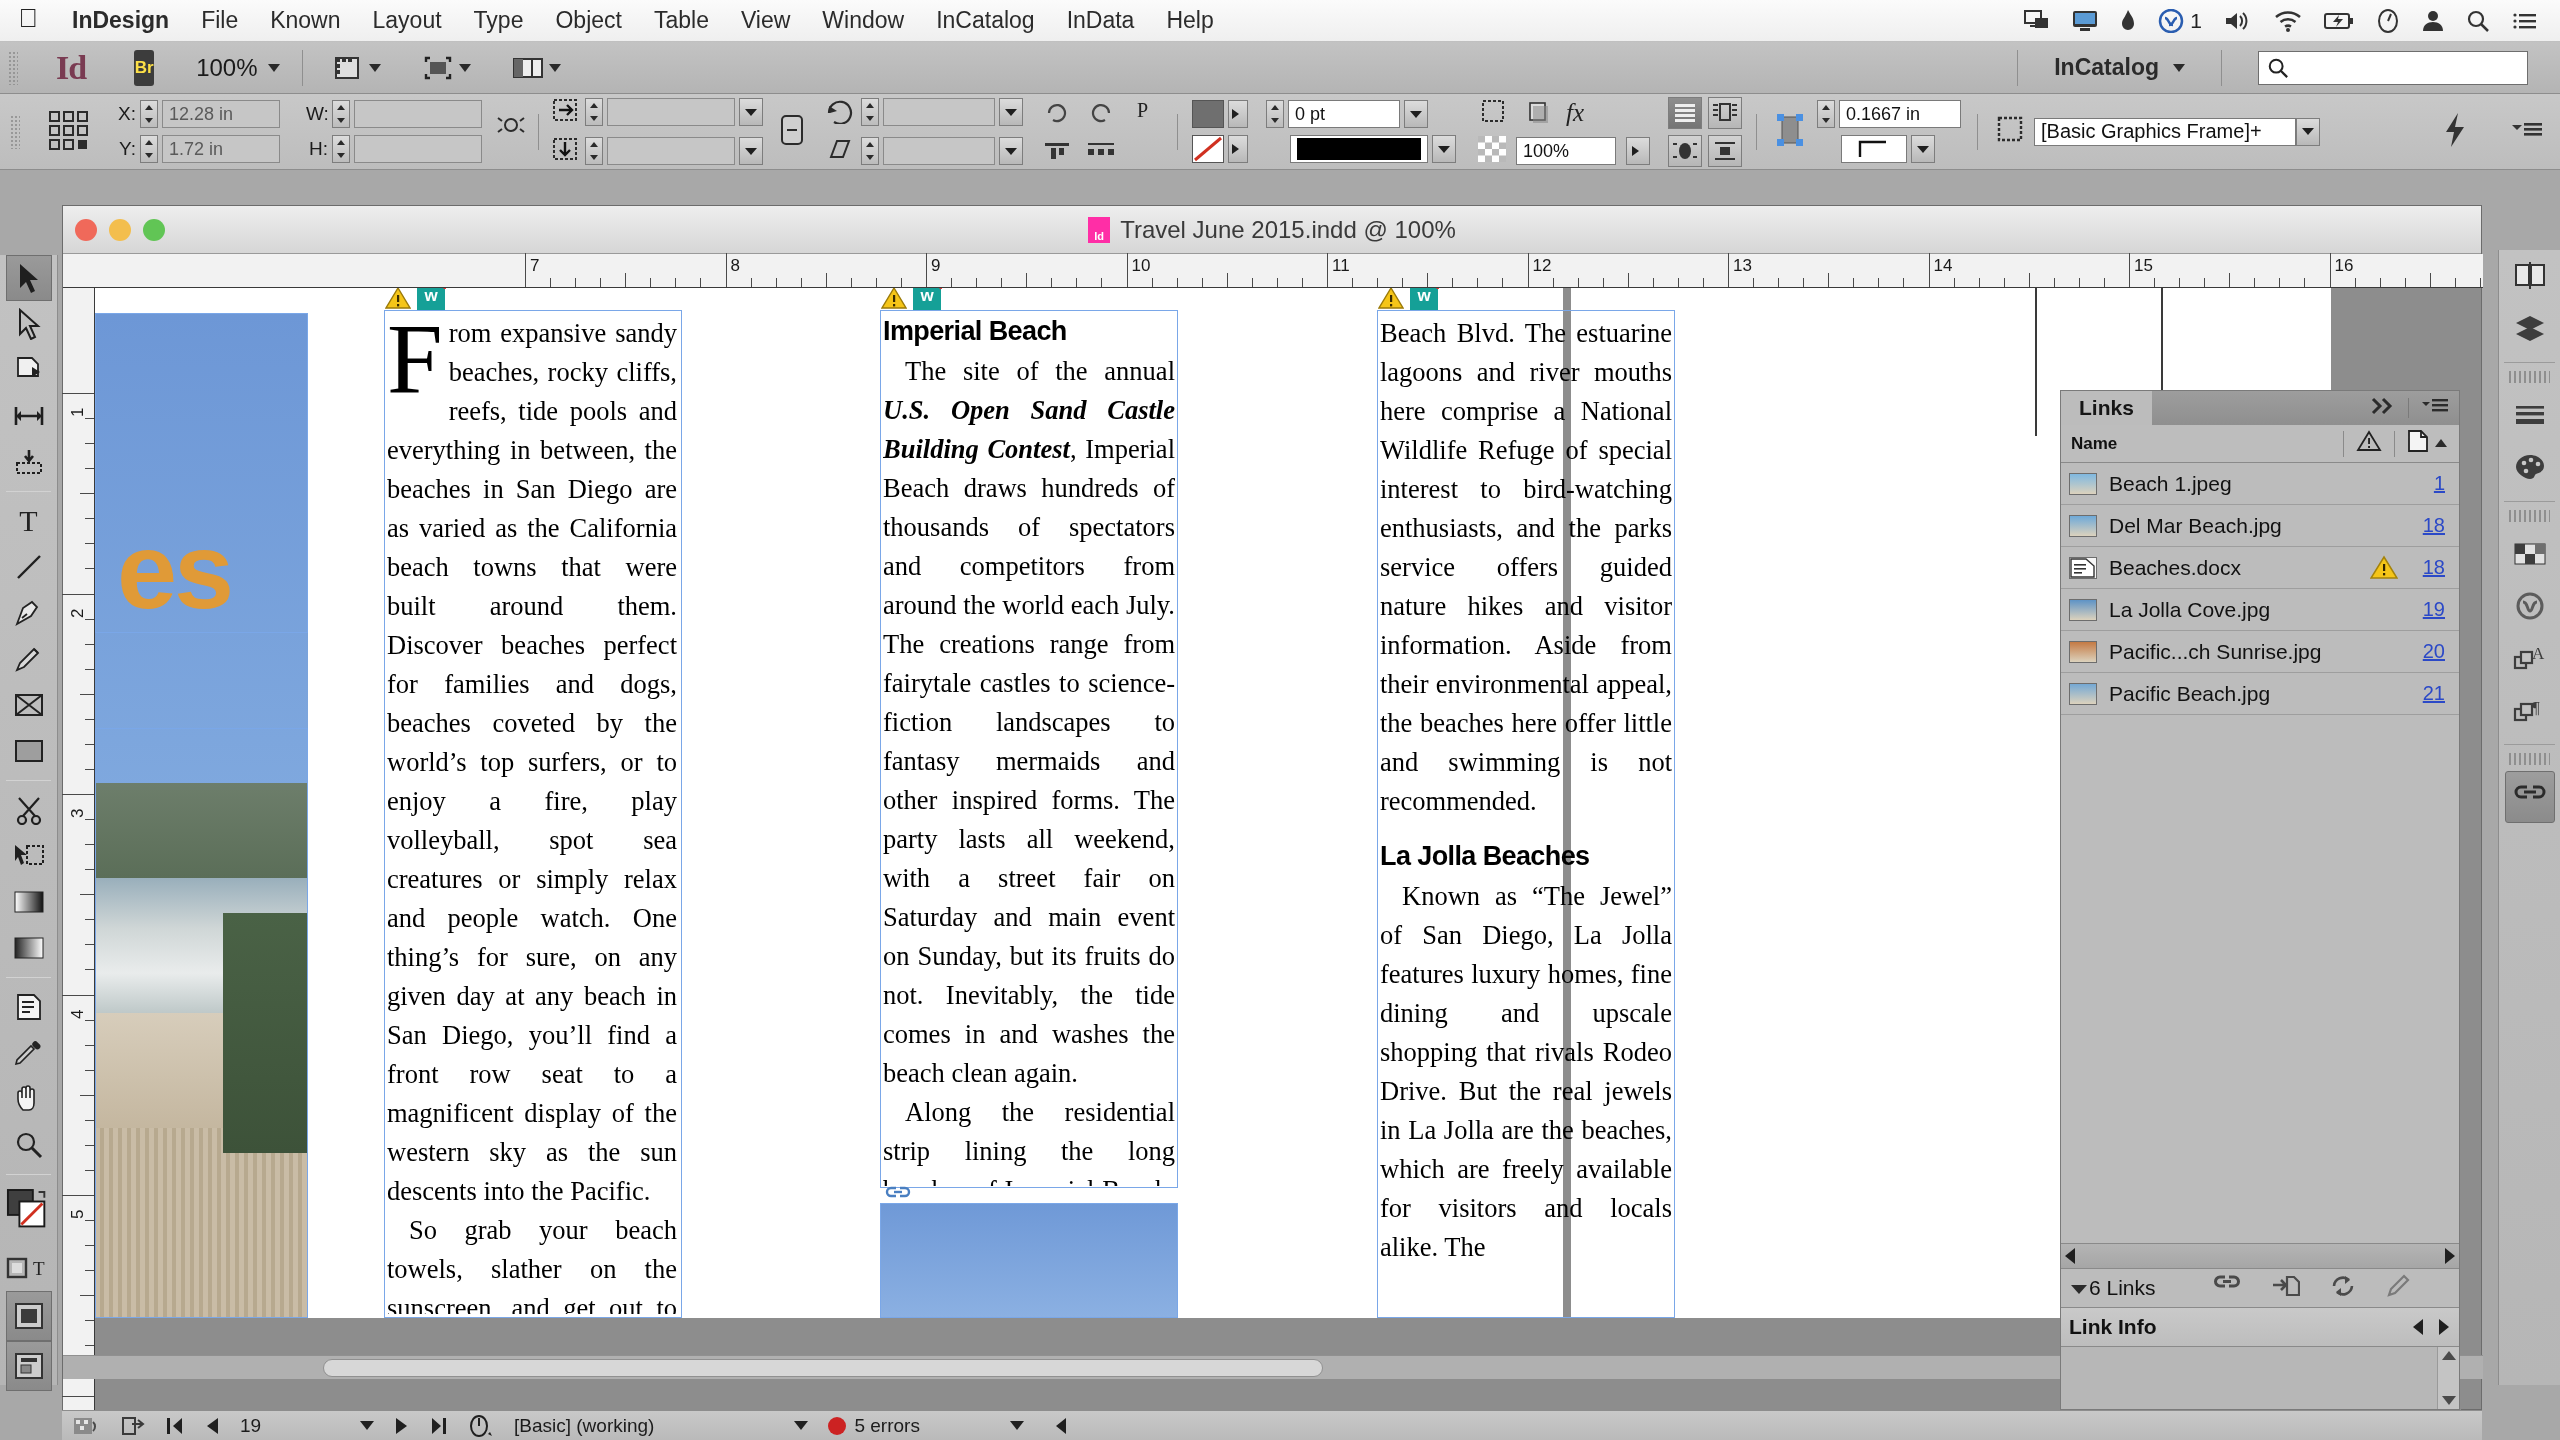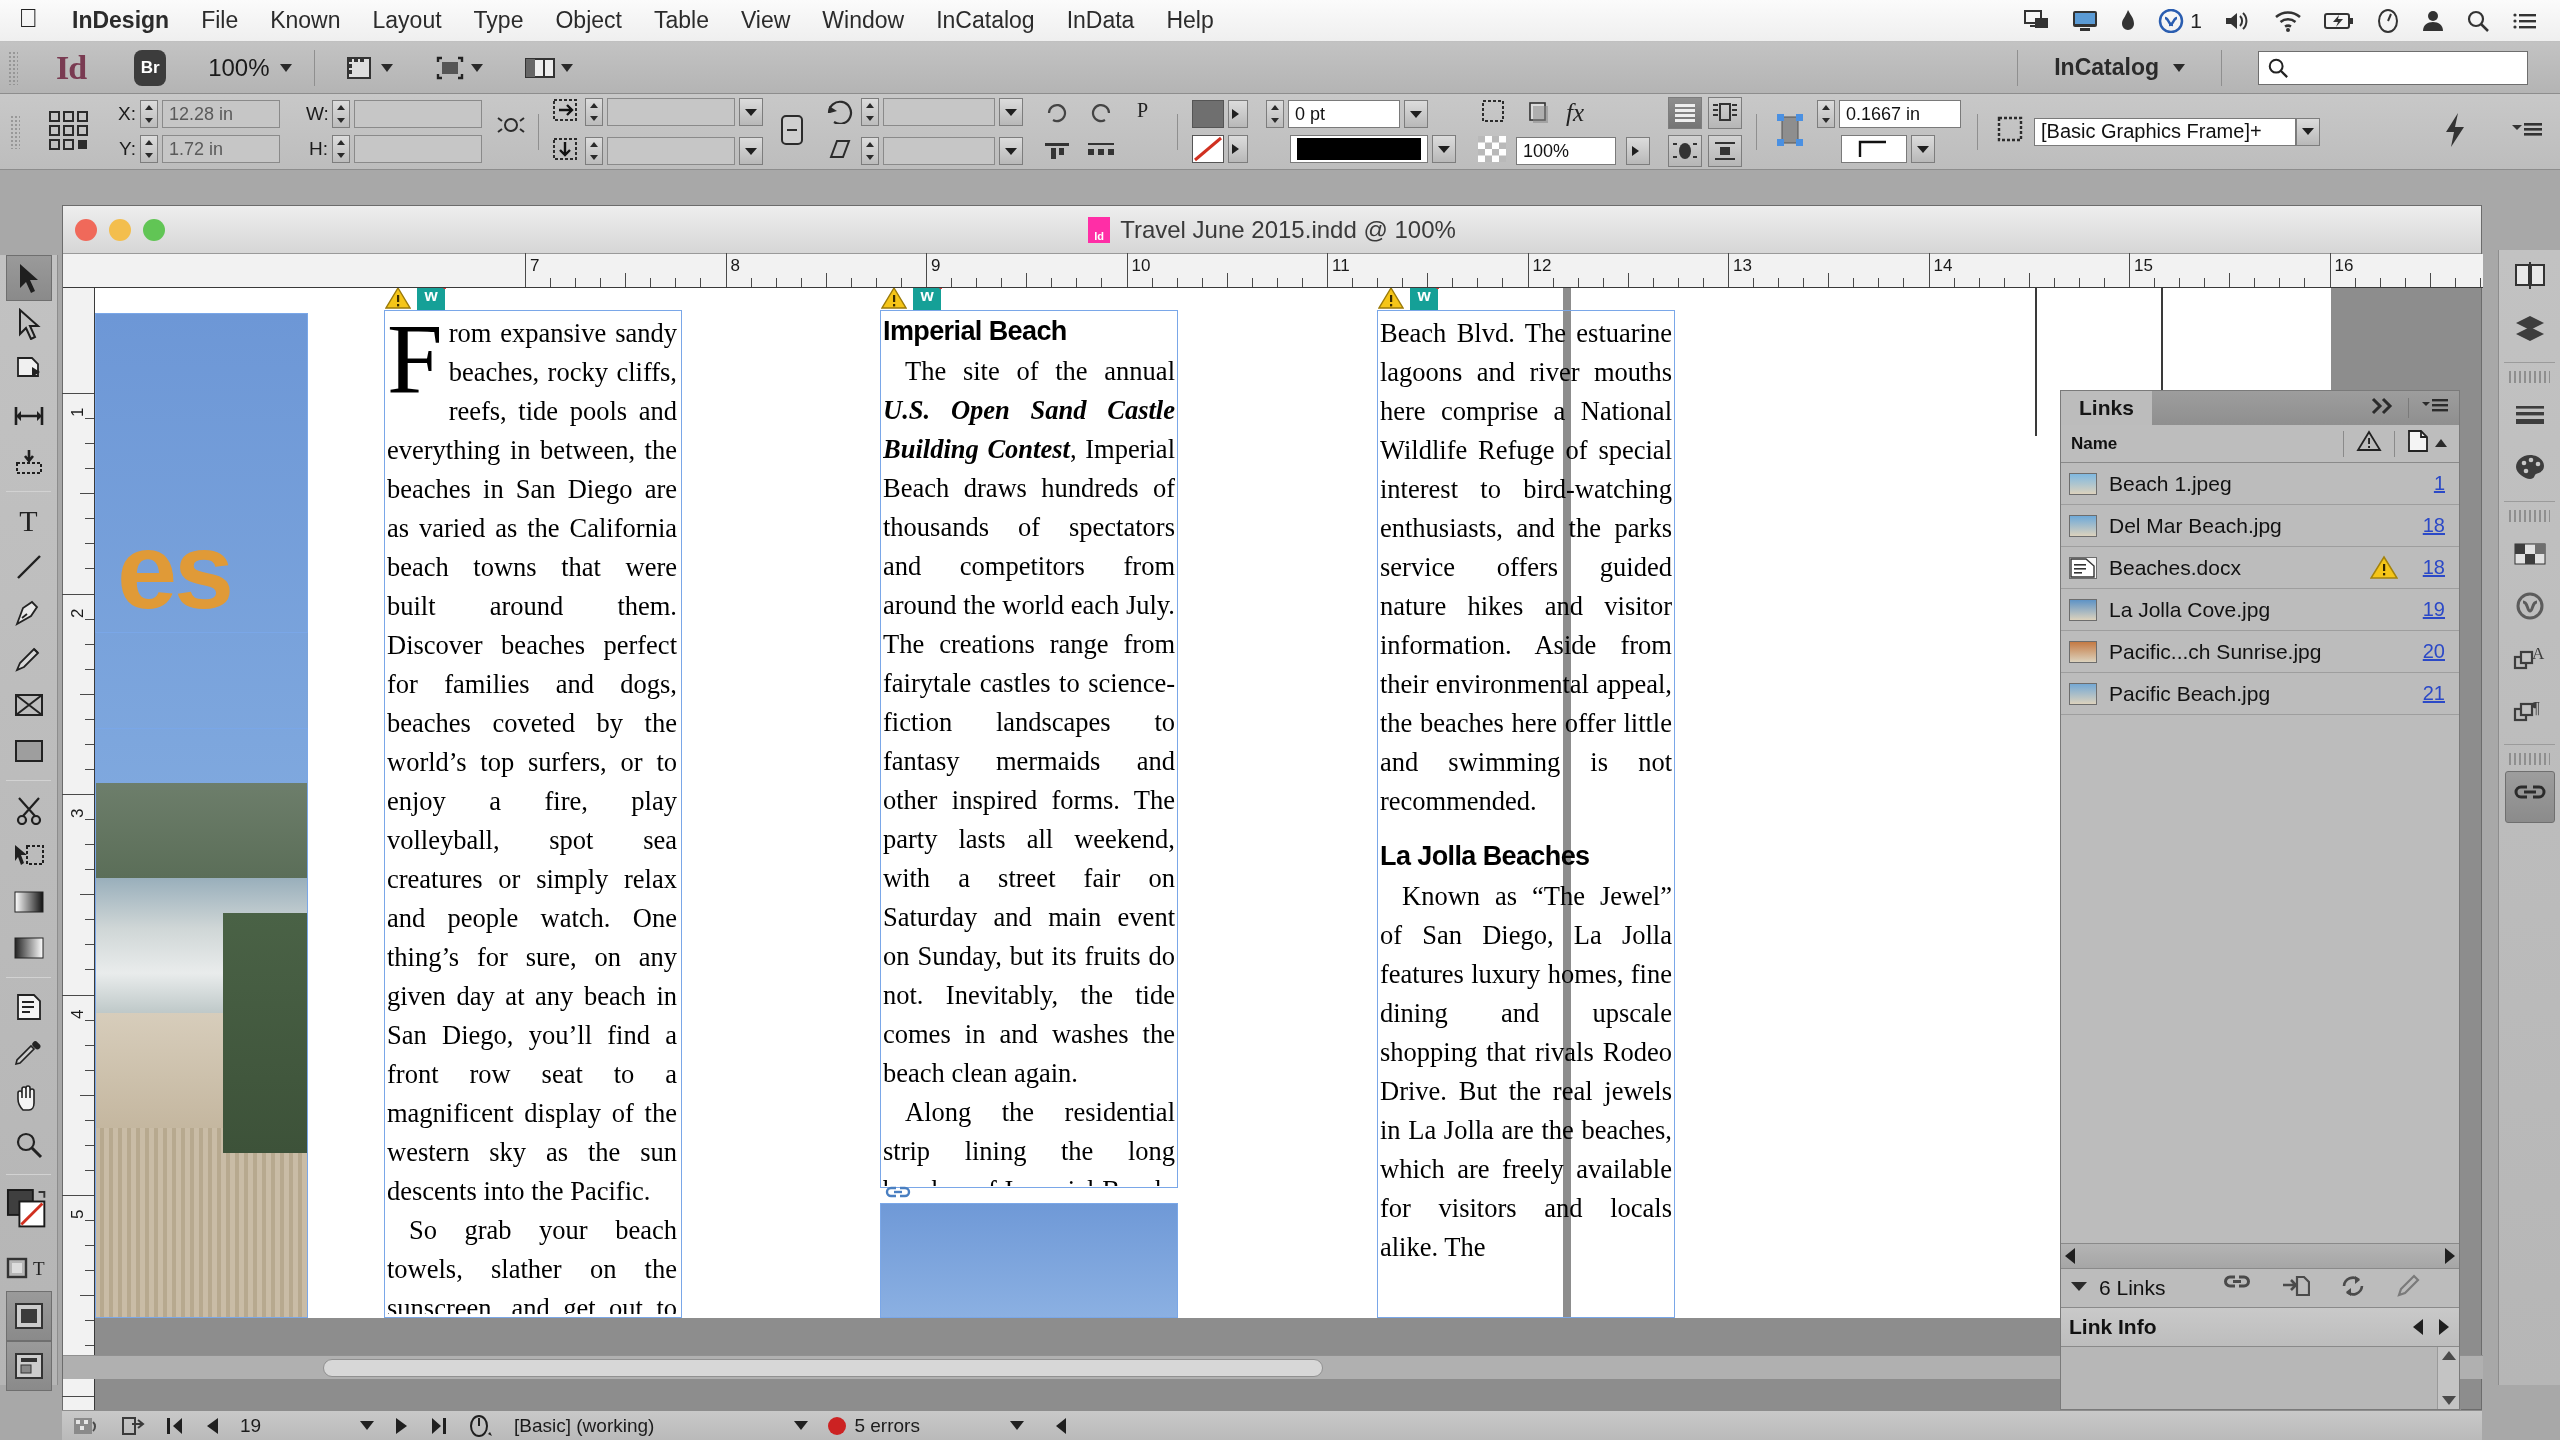--- a/index.html
+++ b/index.html
@@ -18,22 +18,22 @@
 
   
   .appbar { position:absolute; top:42px; left:0; width:2560px; height:52px;
     background:linear-gradient(#c3c3c3,#b4b4b4); border-bottom:1px solid #8d8d8d;
     display:flex; align-items:center; }
   .grip { width:10px; height:34px; margin-left:8px;
      background-image:radial-gradient(#8d8d8d 40%, transparent 41%);
      background-size:4px 4px; opacity:.8;}
   .idlogo { font-family:"Liberation Serif", serif; font-weight:bold; font-size:34px;
     color:#7a3b52; margin-left:38px; letter-spacing:-1px;}
-  .brbox { width:32px;height:36px;background:#3c3c3c;color:#ffffff;font-size:17px;
-    display:flex;align-items:center;justify-content:center;border-radius:8px;margin-left:48px;
+  .brbox { width:20px;height:36px;background:#3c3c3c;color:#fde047;font-size:17px;
+    display:flex;align-items:center;justify-content:center;border-radius:3px;margin-left:48px;
     font-weight:bold;}
   .zoomsel { margin-left:42px; display:flex; align-items:center; gap:10px; font-size:24px; color:#1b1b1b;}
   .vsep { width:1px;height:36px;background:#8f8f8f;margin:0 22px;}
   .tbicon { width:34px;height:30px;display:flex;align-items:center;justify-content:center;}
   .tbgrp { display:flex;align-items:center;gap:4px;margin-left:6px;}
   .caret { width:0;height:0;border-left:6px solid transparent;border-right:6px solid transparent;
     border-top:8px solid #2a2a2a;}
   .essentials { margin-left:auto; display:flex;align-items:center;gap:14px; font-size:23px;
     font-weight:bold; color:#2b2b2b;}
   .searchbox { width:270px;height:34px;background:#fff;border:1px solid #6e6e6e;
@@ -1305,21 +1305,21 @@
         <span class="lpage">21</span>
       </div>
     </div>
 
   <div class="lscroll">
     <span class="triL"></span>
     <span class="triR"></span>
   </div>
 
   <div class="lfoot">
-    <span style="display:flex;align-items:center;gap:10px">
+    <span style="display:flex;align-items:flex-end;">
       <span>
         <svg width="20" height="14" viewBox="0 0 20 14">
             <path d="M2 3h16l-8 9z" fill="#2b2b2b"></path>
           </svg>
       </span>
       <span style="font-size:21px;color:#111">6 Links</span>
     </span>
     <span style="margin-left:26px">
       <svg width="30" height="22" viewBox="0 0 30 22">
           <g fill="none" stroke="#4a4a4a" stroke-width="3">

